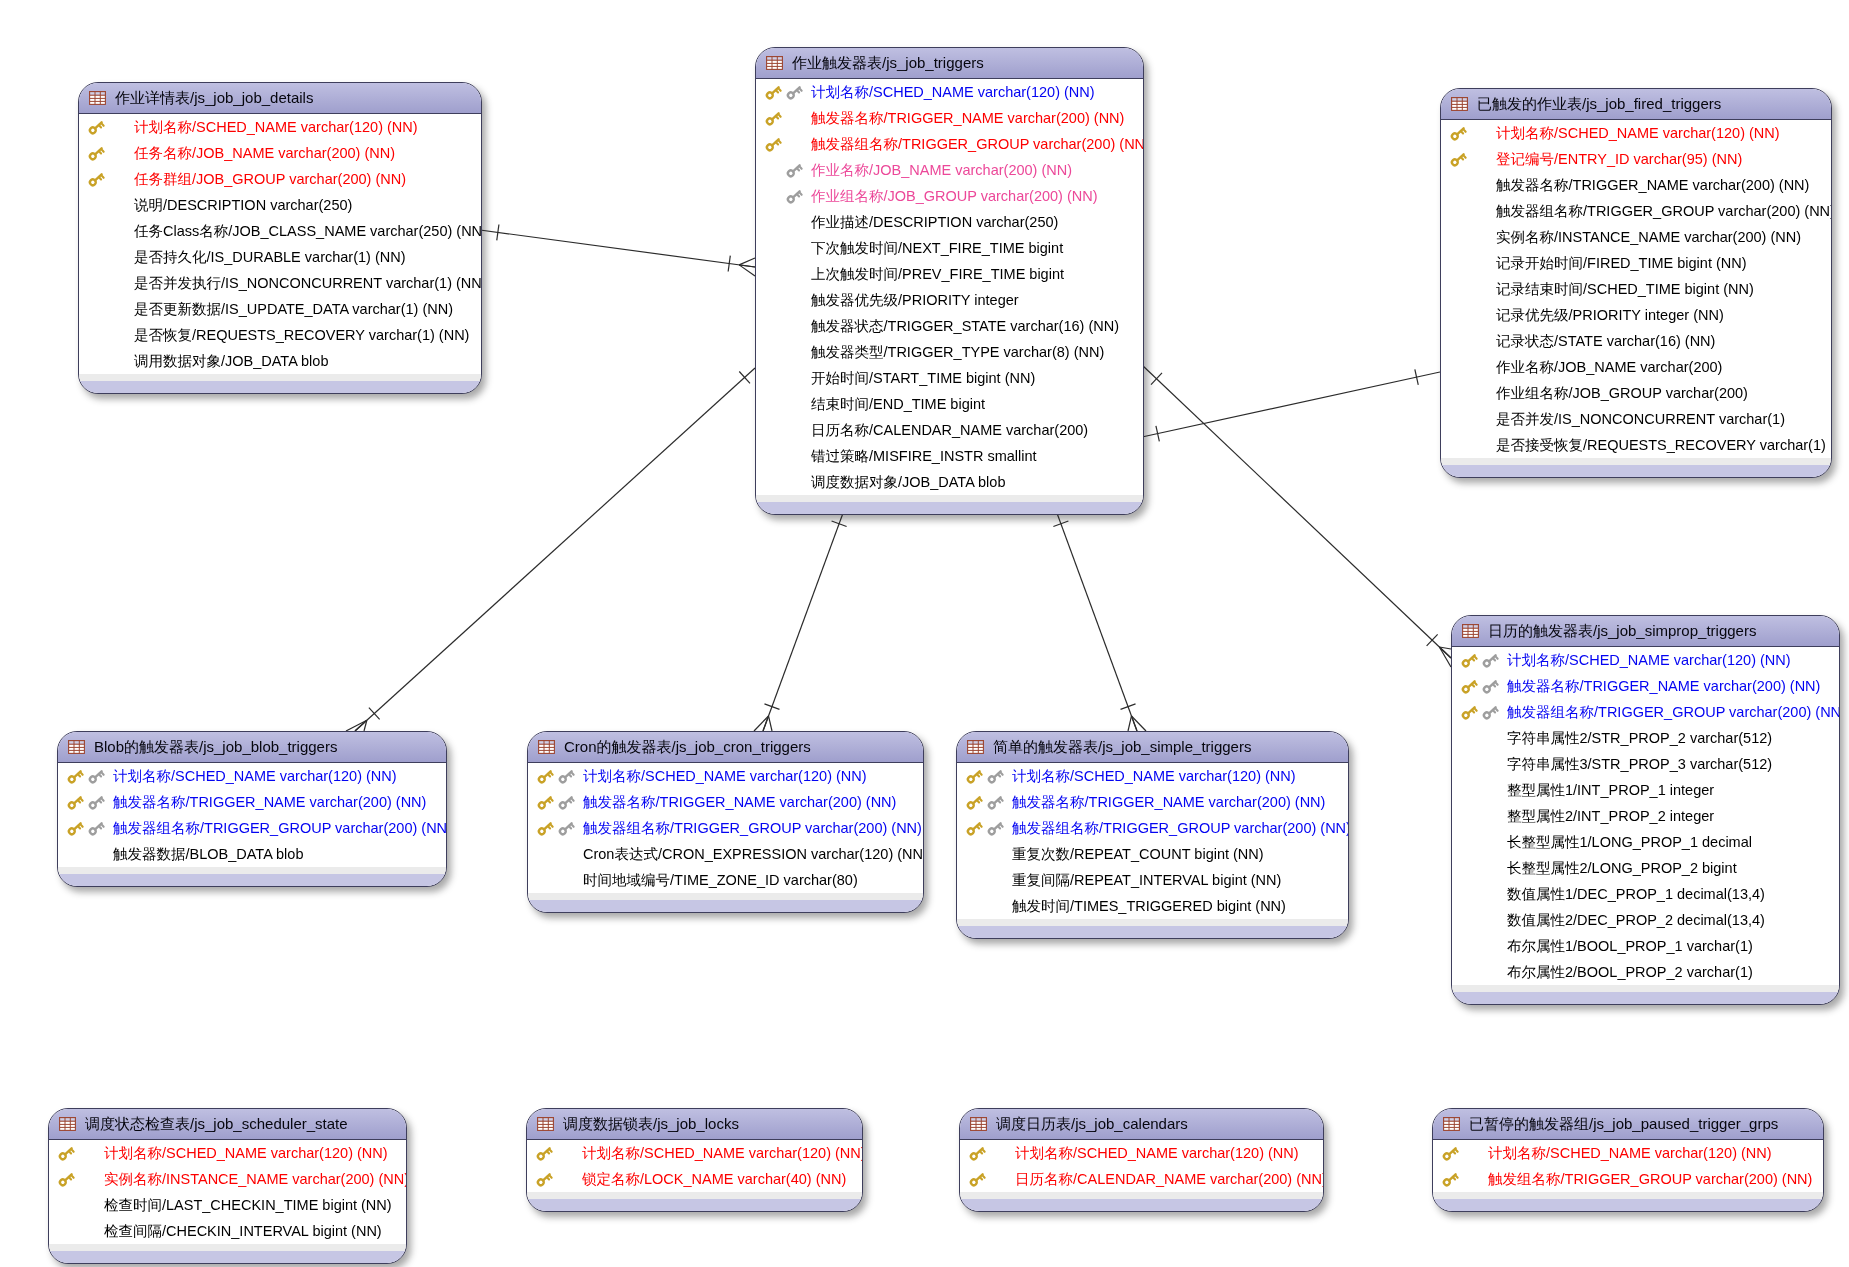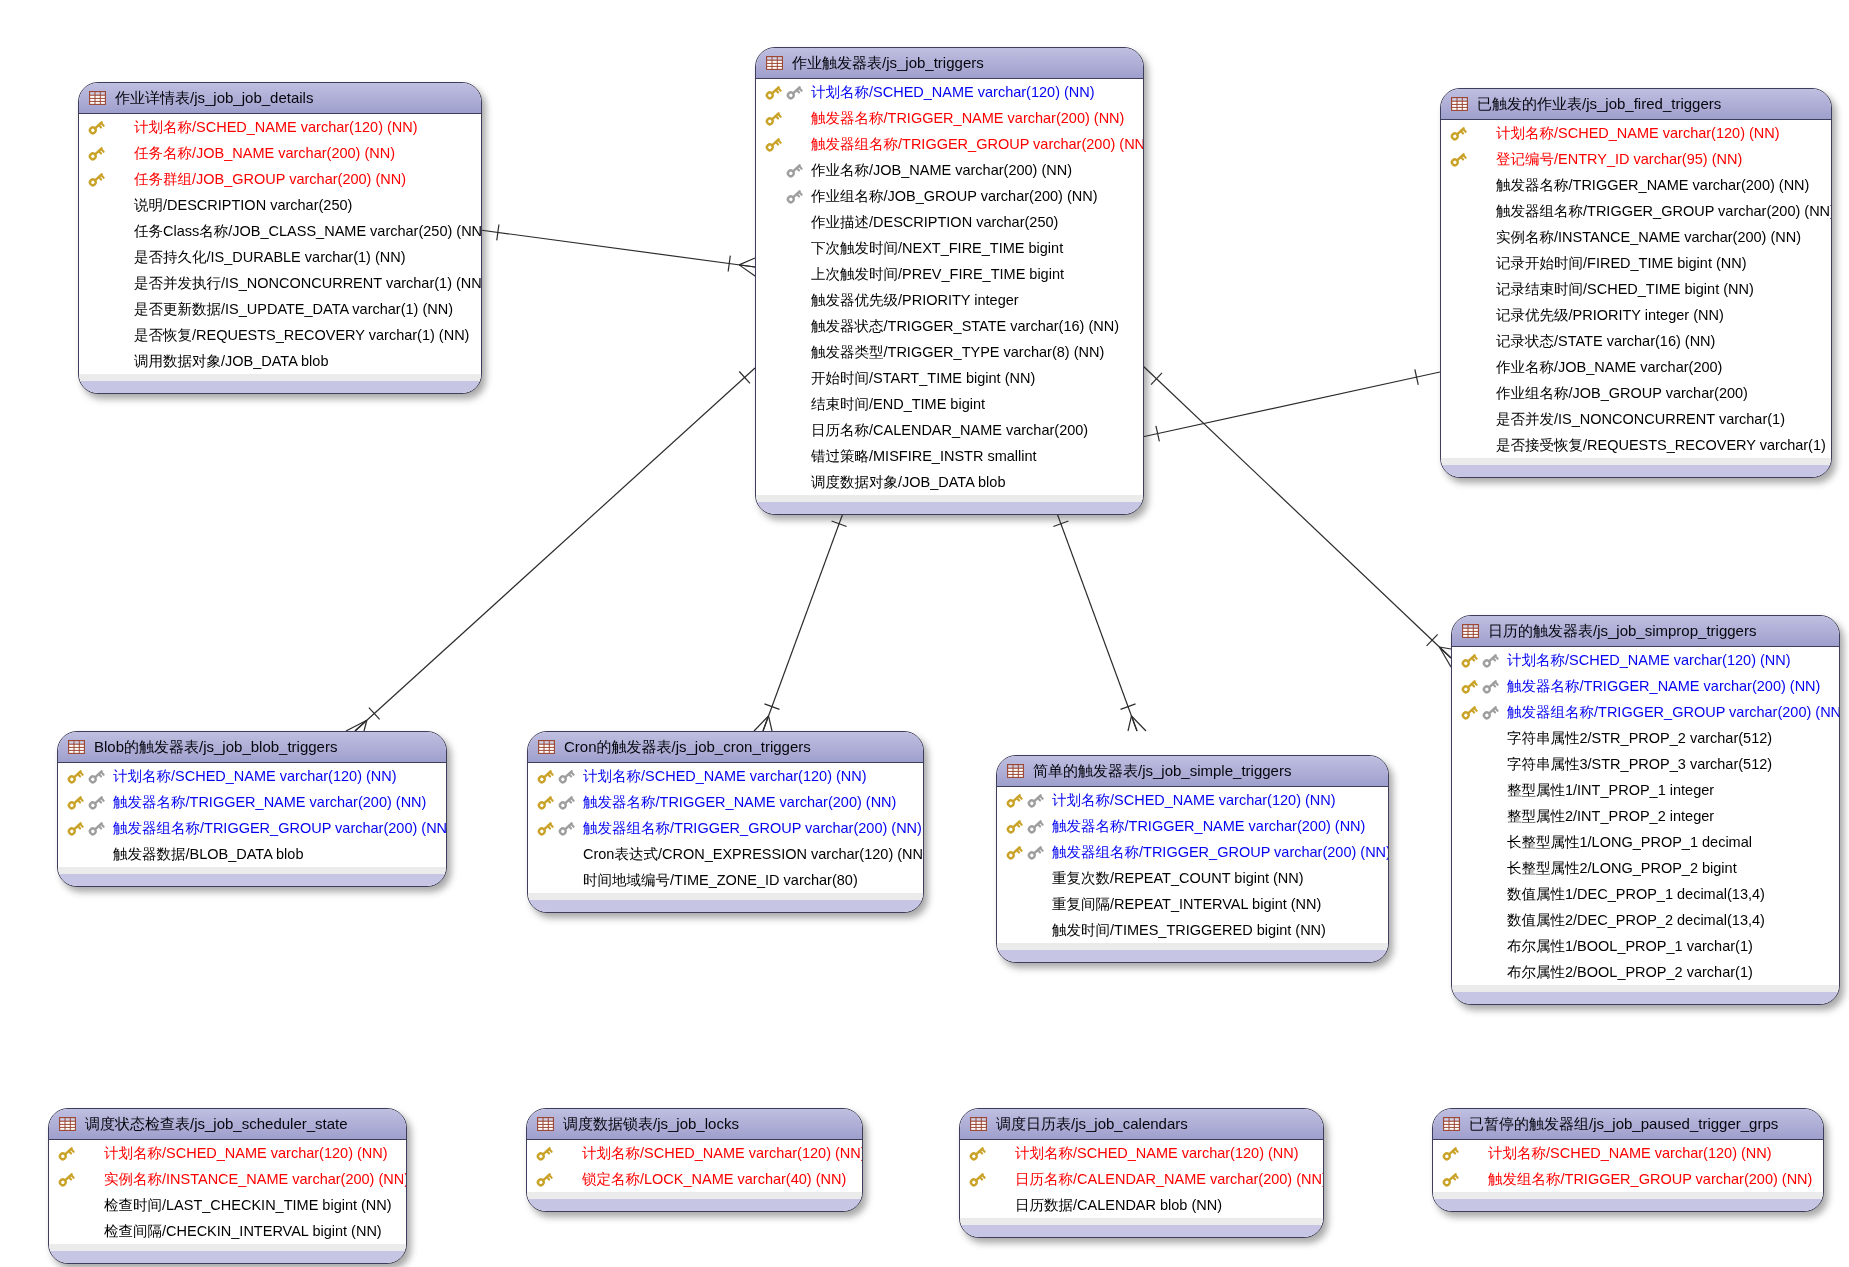--- a/index.html
+++ b/index.html
@@ -15,21 +15,21 @@
   .t-rows{background:#fff;}
   .t-row{position:relative;height:26px;display:flex;align-items:center;padding-left:55px;
          font-size:14.5px;white-space:nowrap;background:#fff;}
   .key{position:absolute;top:50%;transform:translateY(-50%);line-height:0;}
   .key.k1{left:8px;}
   .key.k2{left:29px;}
   .t-strip{height:7px;background:#ebebeb;}
   .t-footer{height:12px;background:#c6c6e4;}
   .c-red{color:#fd0000;}
   .c-blue{color:#0404f2;}
-  .c-green{color:#000000;}
+  .c-green{color:#ec4899;}
   .c-black{color:#000000;}
 </style>
 </head>
 <body>
 
 <div id="diagram">
     <svg width="1849" height="1267" class="connector-layer">
       <g>
         <line x1="480" y1="230" x2="755" y2="267" stroke="#2b2b2b" stroke-width="1.2"></line>
         <line x1="496.77250529250324" y1="240.32874949899318" x2="498.9060083292806" y2="224.47163233375593" stroke="#2b2b2b" stroke-width="1.2"></line>
@@ -586,21 +586,21 @@
         <div class="t-row">
           <span class="c-black">Cron表达式/CRON_EXPRESSION varchar(120) (NN)</span>
         </div>
         <div class="t-row">
           <span class="c-black">时间地域编号/TIME_ZONE_ID varchar(80)</span>
         </div>
       </div>
       <div class="t-strip"></div>
       <div class="t-footer"></div>
     </div>
-    <div class="er-table" style="left: 996px; top: 731px; width: 391px; margin-top: 24px;">
+    <div class="er-table" style="left: 956px; top: 731px; width: 391px;">
       <div class="t-header">
         <span class="t-icon"><svg width="17" height="14" viewBox="0 0 17 14">
             <rect x="0.6" y="0.6" width="15.8" height="12.8" fill="#ffffff" stroke="#9c4632" stroke-width="1.1"></rect>
             <rect x="0.6" y="0.6" width="15.8" height="3.6" fill="#cfcfe6" stroke="#9c4632" stroke-width="1.1"></rect>
             <line x1="6" y1="0.6" x2="6" y2="13.4" stroke="#9c4632" stroke-width="1"></line>
             <line x1="11.3" y1="0.6" x2="11.3" y2="13.4" stroke="#9c4632" stroke-width="1"></line>
             <line x1="0.6" y1="7.4" x2="16.4" y2="7.4" stroke="#9c4632" stroke-width="1"></line>
             <line x1="0.6" y1="10.4" x2="16.4" y2="10.4" stroke="#9c4632" stroke-width="1"></line>
           </svg></span>
         <span>简单的触发器表/js_job_simple_triggers</span>
@@ -787,23 +787,20 @@
         <div class="t-row">
           <span class="key k1"><svg width="19" height="19" viewBox="0 0 19 19">
               <g transform="rotate(-42 9.5 9.5)" fill="none" stroke="#c9a227" stroke-linecap="round">
                 <circle cx="4.6" cy="9.5" r="2.9" stroke-width="2.4"></circle>
                 <path d="M7.6 9.5 H 16.4" stroke-width="2.4"></path>
                 <path d="M12.6 9.5 v3.4" stroke-width="2.1"></path>
                 <path d="M15.6 9.5 v3.9" stroke-width="2.1"></path>
               </g>
             </svg></span>
           <span class="c-red">日历名称/CALENDAR_NAME varchar(200) (NN)</span>
-        </div>
-        <div class="t-row">
-          <span class="c-black">日历数据/CALENDAR blob (NN)</span>
         </div>
       </div>
       <div class="t-strip"></div>
       <div class="t-footer"></div>
     </div>
     <div class="er-table" style="left: 1432px; top: 1108px; width: 390px;">
       <div class="t-header">
         <span class="t-icon"><svg width="17" height="14" viewBox="0 0 17 14">
             <rect x="0.6" y="0.6" width="15.8" height="12.8" fill="#ffffff" stroke="#9c4632" stroke-width="1.1"></rect>
             <rect x="0.6" y="0.6" width="15.8" height="3.6" fill="#cfcfe6" stroke="#9c4632" stroke-width="1.1"></rect>

